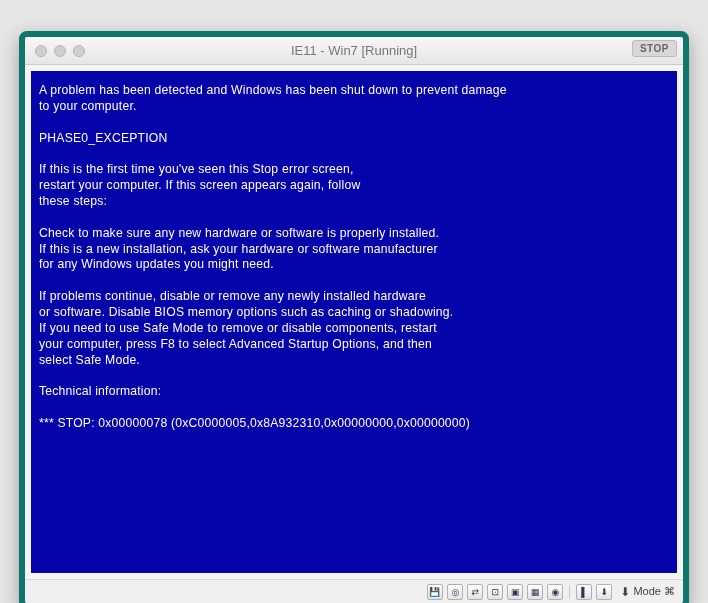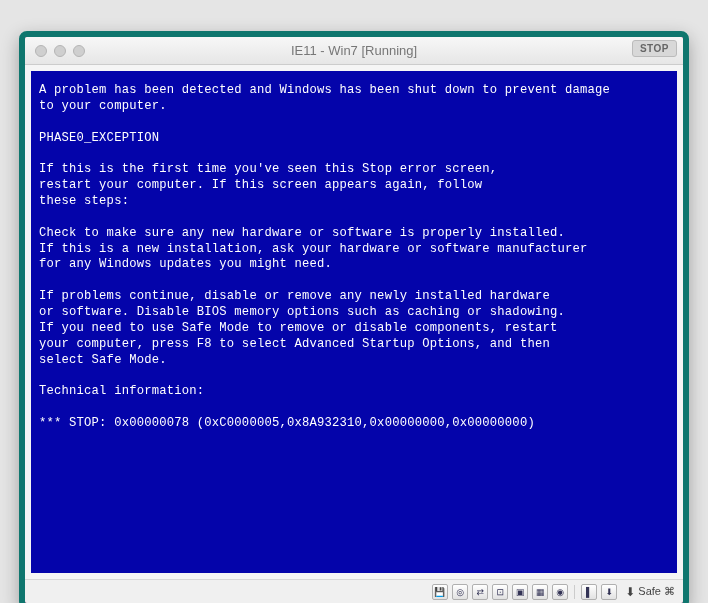--- a/index.html
+++ b/index.html
@@ -64,21 +64,21 @@
   }
   .content {
     padding: 6px;
     background: #f5f5f5;
   }
   .bsod {
     width: 100%;
     height: 502px;
     background: #0404aa;
     color: #fff;
-    font-family: Liberation Mono, monospace;
+    font-family: Liberation Sans, sans-serif;
     font-size: 12.2px;
     line-height: 1.30;
     padding: 12px 8px;
     white-space: pre-wrap;
     letter-spacing: .2px;
     overflow: hidden;
   }
   .statusbar {
     height: 24px;
     background: #f0f0f0;
@@ -165,17 +165,17 @@
     <div class="sb-icon">⇄</div>
     <div class="sb-icon">⊡</div>
     <div class="sb-icon">▣</div>
     <div class="sb-icon">▦</div>
     <div class="sb-icon">◉</div>
     <div class="sb-sep"></div>
     <div class="sb-icon">▌</div>
     <div class="sb-icon">⬇</div>
     <div class="hostkey">
       <span class="arrow">⬇</span>
-      <span>Safe ⌘</span>
+      <span>Mode ⌘</span>
     </div>
   </div>
 
 </div>
 
 </body></html>

